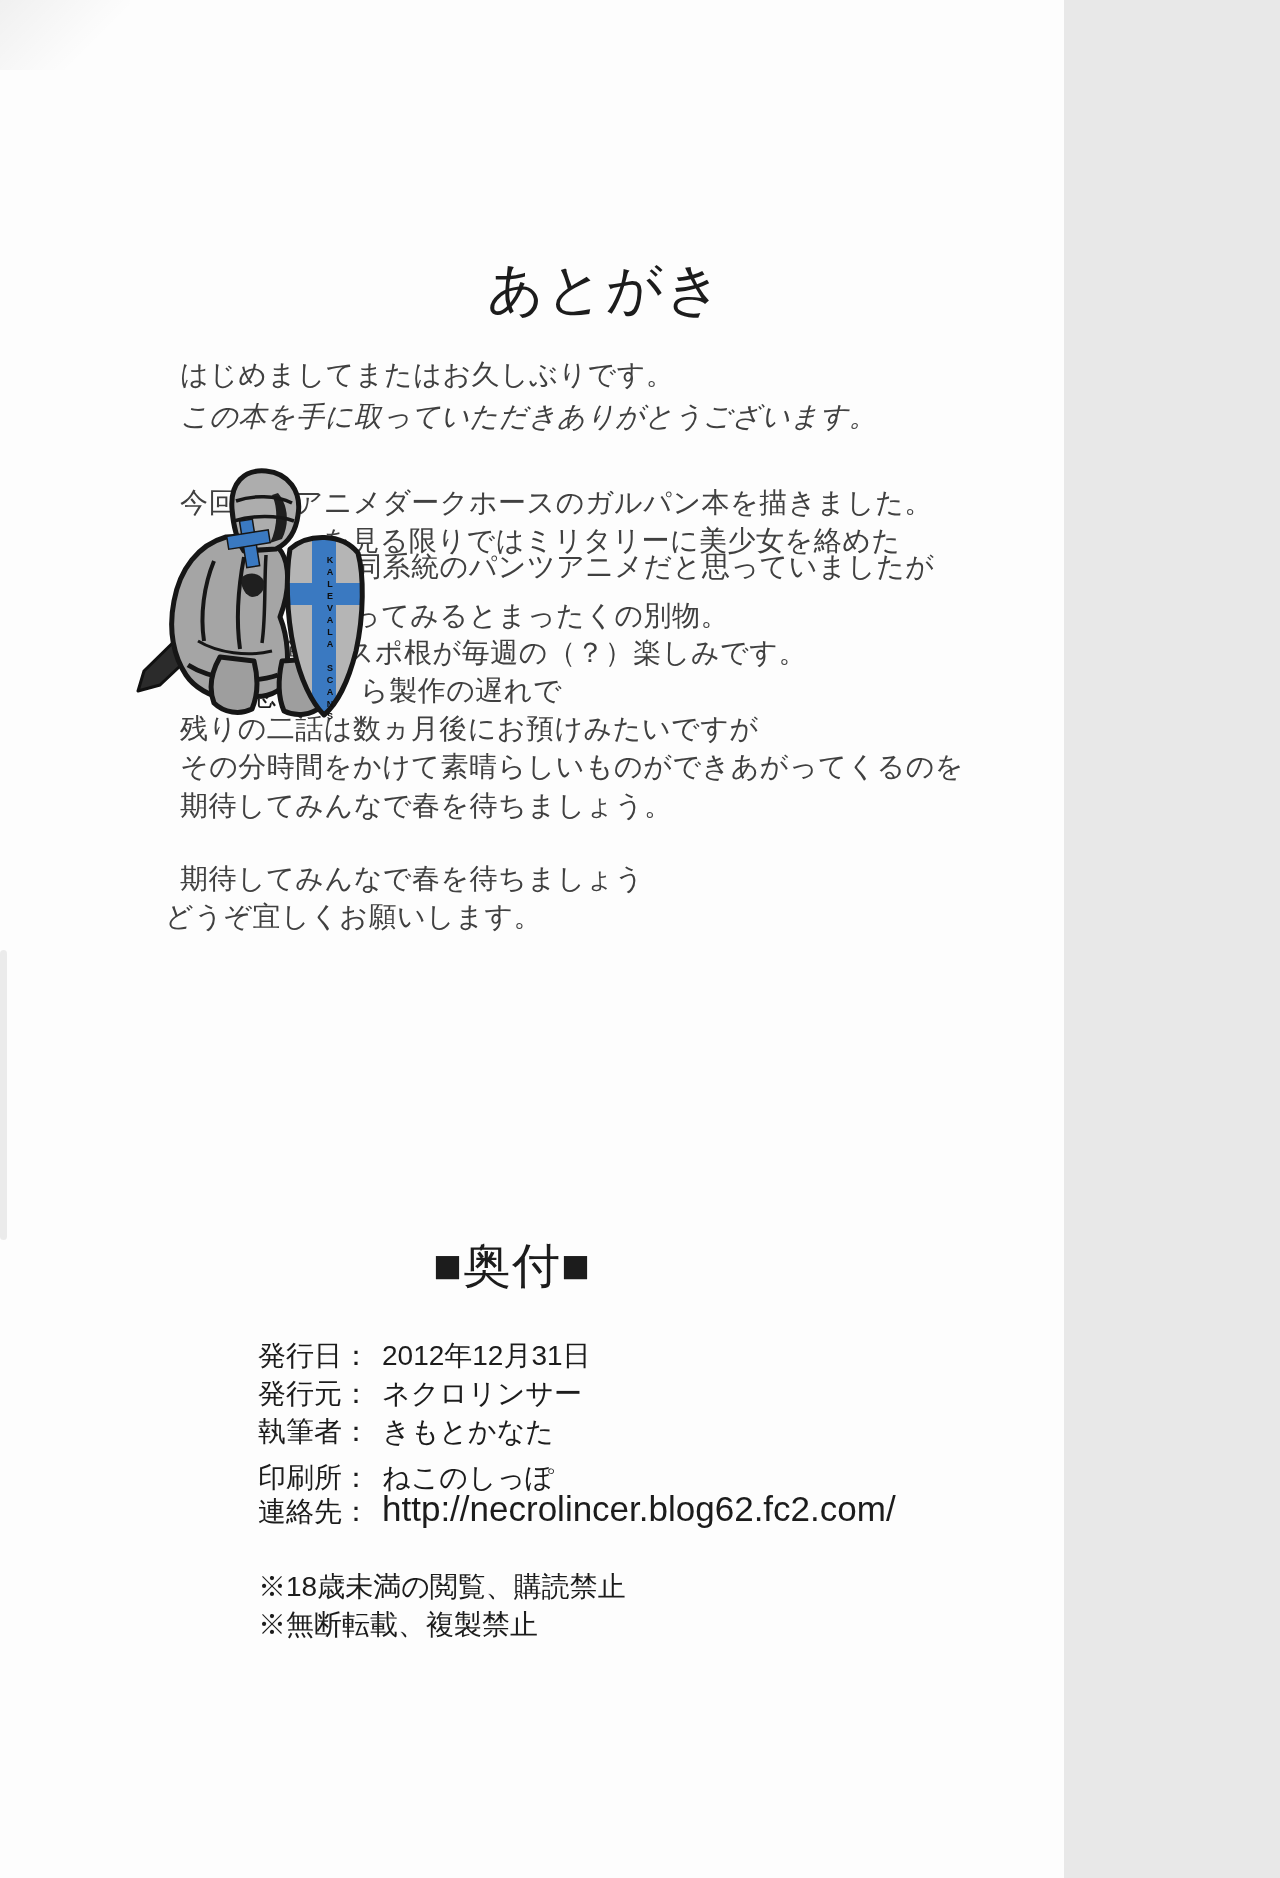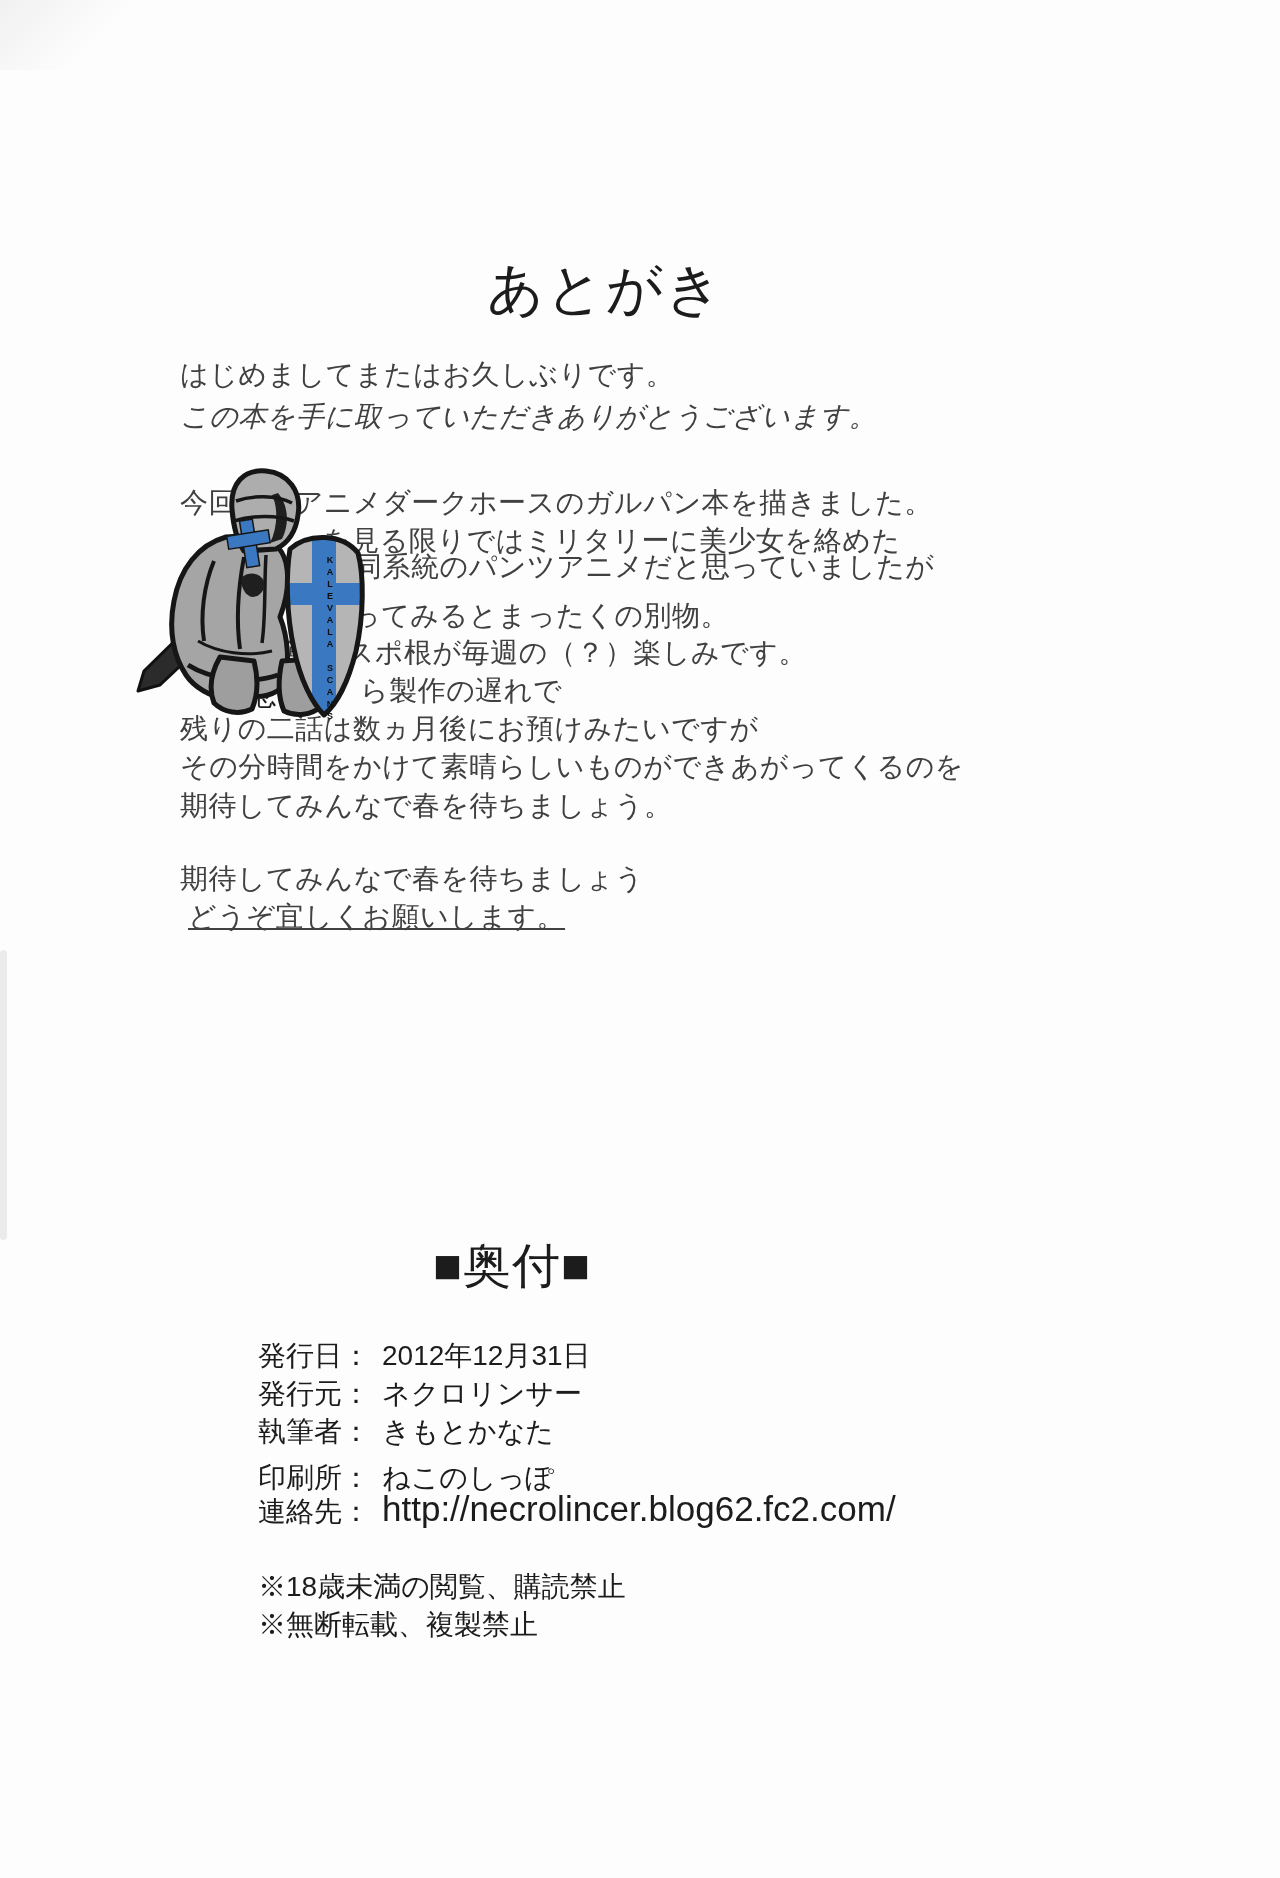--- a/index.html
+++ b/index.html
@@ -1,18 +1,18 @@
 <!DOCTYPE html>
 <html><head>
 <meta charset="utf-8">
 <style>
   html,body { margin:0; padding:0; background:#e8e8e8; }
   .page {
     position:relative;
-    width:1280px; height:1878px;
+    width:1064px; height:1878px;
     background:#fdfdfd;
     overflow:hidden;
     font-family:"Liberation Sans", sans-serif;
     color:#1c1c1c;
   }
   .line {
     position:absolute;
     white-space:nowrap;
     font-size:28px;
     line-height:34px;
@@ -101,21 +101,21 @@
   <div class="line" style="left:354px; top:550px;">同系統のパンツアニメだと思っていましたが</div>
   <div class="line" style="left:352px; top:599px;">ってみるとまったくの別物。</div>
   <div class="line" style="left:288px; top:636px;">戦とスポ根が毎週の（？）楽しみです。</div>
   <div class="line" style="left:360px; top:674px;">ら製作の遅れで</div>
   <div class="fragment">念</div>
   <div class="line" style="left:180px; top:712px;">残りの二話は数ヵ月後にお預けみたいですが</div>
   <div class="line" style="left:180px; top:750px;">その分時間をかけて素晴らしいものができあがってくるのを</div>
   <div class="line" style="left:180px; top:789px;">期待してみんなで春を待ちましょう。</div>
 
   <div class="line" style="left:180px; top:862px;">期待してみんなで春を待ちましょう</div>
-  <div class="line" style="left:188px; top:900px;text-decoration:underline;">どうぞ宜しくお願いします。</div>
+  <div class="line" style="left:165px; top:900px;">どうぞ宜しくお願いします。</div>
 
   <div class="knight">
     <svg viewBox="0 0 244 258" width="244" height="258">
       <defs>
         <clipPath id="shieldClip">
           <path d="M162,84 C180,68 214,68 230,88 C236,110 236,150 228,186 C220,218 208,240 196,250 C184,238 172,214 166,184 C158,148 158,108 162,84 Z"></path>
         </clipPath>
       </defs>
 
       <path d="M118,106 L136,122 L32,220 L10,226 L16,206 Z" fill="#2b2b2b" stroke="#111111" stroke-width="3" stroke-linejoin="round"></path>

